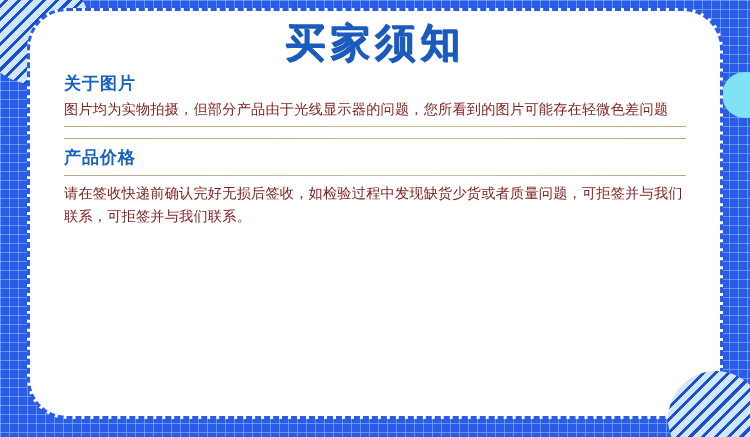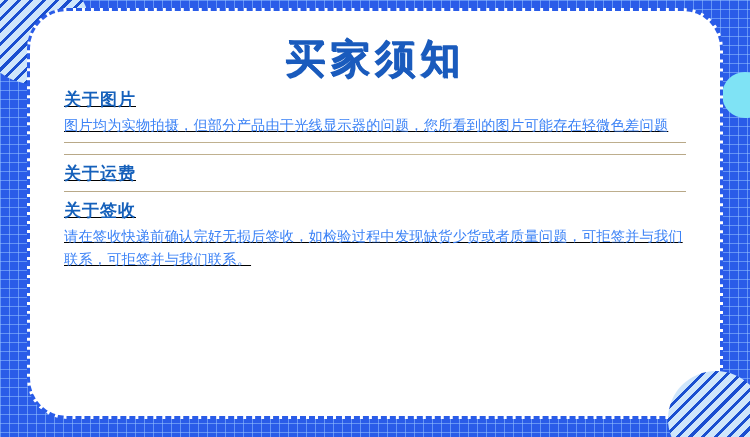--- a/index.html
+++ b/index.html
@@ -46,35 +46,35 @@
     padding:6px 34px 0 34px;
   }
 
   #page-title{
     text-align:center;
     color:#1a5bbd;
     font-size:40px;
     font-weight:bold;
     letter-spacing:5px;
     line-height:1.15;
-    margin:18px 0 4px 0;
+    margin:2px 0 4px 0;
     text-shadow:1px 1px 0 #1a5bbd;
   }
 
-  .section{ padding-top:2px;text-decoration:underline; }
+  .section{ padding-top:2px; }
   .section-heading{
     color:#1661bb;
     font-size:17px;
     font-weight:bold;
     letter-spacing:1px;
     line-height:1.5;
     margin-bottom:1px;
   }
   .section-body{
-    color:#3b82f6;
+    color:#7f1d1d;
     font-size:14.2px;
     line-height:1.62;
     letter-spacing:.2px;
   }
   .divider{
     height:1px;
     background:linear-gradient(to right,#b8a887,#cbbd9c 60%,#b8a887);
     margin:5px 0 4px 0;
     border:0;
   }
@@ -96,24 +96,23 @@
     <div class="section-heading">关于图片</div>
     <div class="section-body">图片均为实物拍摄，但部分产品由于光线显示器的问题，您所看到的图片可能存在轻微色差问题</div>
   </div>
   <hr class="divider">
 
   <div class="section">
   </div>
   <hr class="divider">
 
   <div class="section">
-    <div class="section-heading">关于运费</div>
+    <div class="section-heading">产品价格</div>
   </div>
   <hr class="divider">
 
   <div class="section">
-    <div class="section-heading">关于签收</div>
     <div class="section-body">请在签收快递前确认完好无损后签收，如检验过程中发现缺货少货或者质量问题，可拒签并与我们联系，可拒签并与我们联系。</div>
   </div>
 
 </div>
 
 <div id="deco-stripe-br" class="deco-circle-striped"></div>
 
 </body></html>

